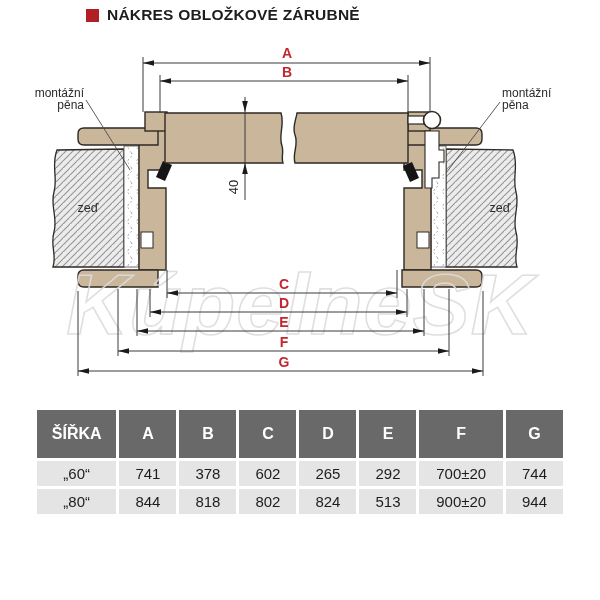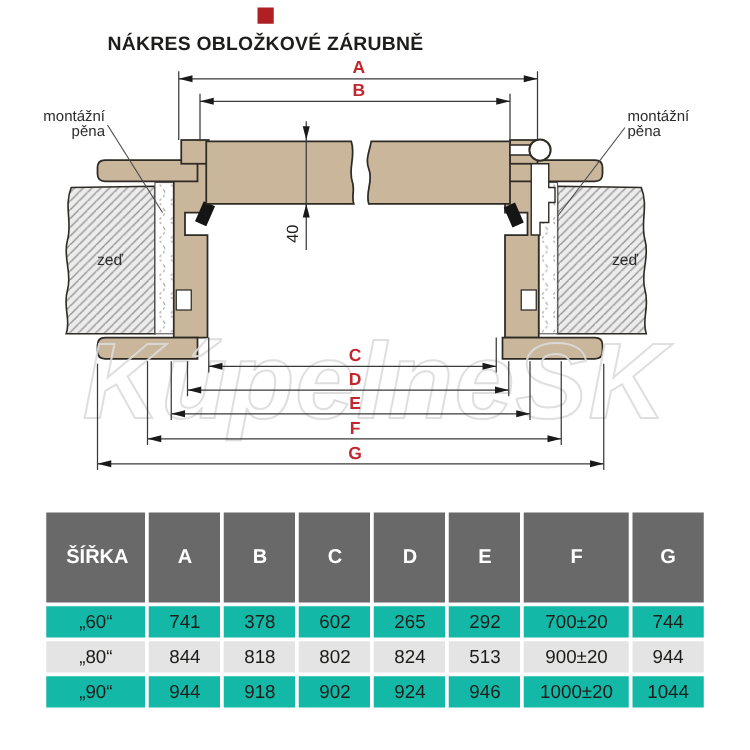--- a/index.html
+++ b/index.html
@@ -1,37 +1,37 @@
 <!DOCTYPE html>
 <html><head>
 <meta charset="utf-8">
 <style>
   html,body{margin:0;padding:0;}
   body{
     width:600px;height:600px;position:relative;background:#ffffff;
     font-family:"Liberation Sans", sans-serif;overflow:hidden;
   }
   .title-row{
-    position:absolute;top:6px;left:86px;display:flex;align-items:center;gap:8px;flex-direction:column;
+    position:absolute;top:6px;left:86px;display:flex;align-items:center;gap:8px;
   }
   .title-bullet{width:13px;height:13px;background:#b01f24;flex:0 0 auto;}
   .title-text{
     margin:0;font-size:15.5px;font-weight:700;color:#1d1d1b;letter-spacing:0.2px;
   }
   #diagram{position:absolute;top:0;left:0;}
   .tbl-wrap{position:absolute;left:34px;top:407px;width:532px;}
   table.size-table{
     width:100%;border-collapse:separate;border-spacing:3px;table-layout:fixed;
   }
   table.size-table th{
     background:#696969;color:#ffffff;font-weight:700;font-size:16px;
-    height:40px;text-align:center;padding:16px;
+    height:40px;text-align:center;padding:4px;
   }
   table.size-table td{
-    background:#14b8a6;color:#1d1d1b;font-size:15px;height:25px;
+    background:#e5e5e5;color:#1d1d1b;font-size:15px;height:25px;
     text-align:center;padding:0;
   }
   table.size-table tr:nth-child(even) td{background:#e4e4e4;}
   col.c-w{width:78px;} col.c-n{width:56px;} col.c-f{width:82px;}
 </style>
 </head>
 <body>
 
 <div class="title-row">
   <span class="title-bullet"></span>
@@ -195,25 +195,15 @@
         <tr>
           <td>„80“</td>
           <td>844</td>
           <td>818</td>
           <td>802</td>
           <td>824</td>
           <td>513</td>
           <td>900±20</td>
           <td>944</td>
         </tr>
-        <tr>
-          <td>„90“</td>
-          <td>944</td>
-          <td>918</td>
-          <td>902</td>
-          <td>924</td>
-          <td>946</td>
-          <td>1000±20</td>
-          <td>1044</td>
-        </tr>
       </tbody>
   </table>
 </div>
 
 </body></html>

